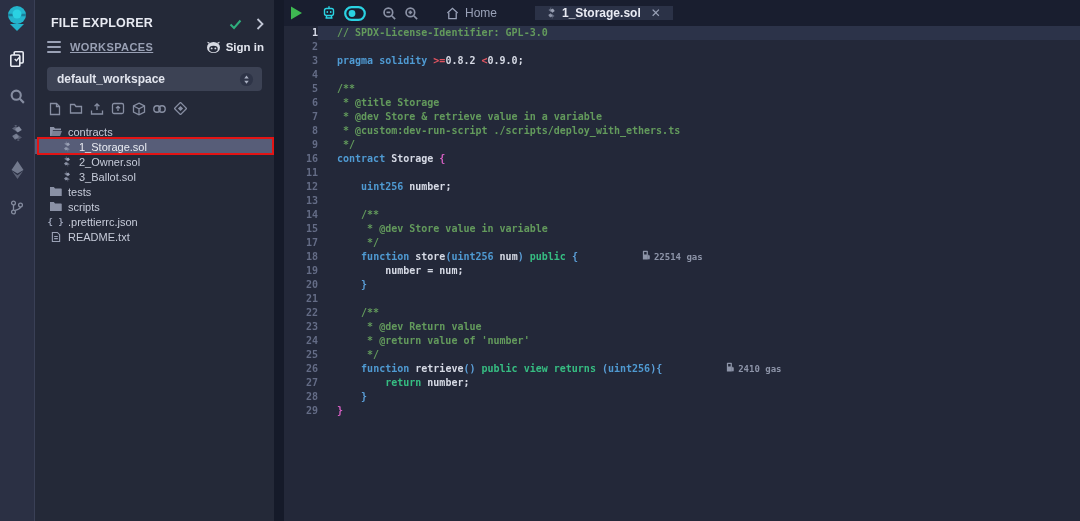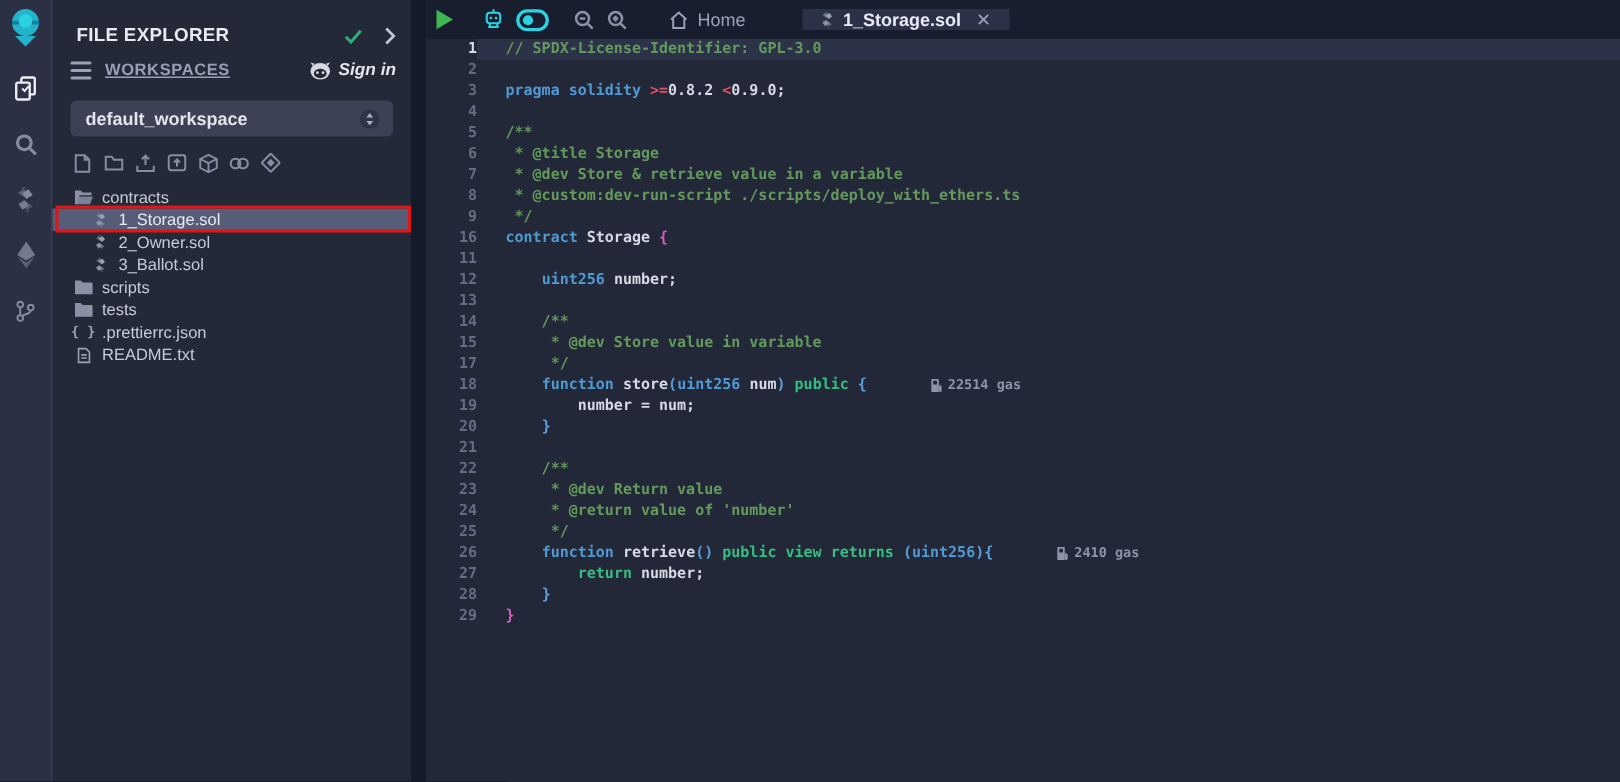--- a/index.html
+++ b/index.html
@@ -19,21 +19,21 @@
   .filepanel{width:239px;background:#242938;flex-shrink:0;display:flex;flex-direction:column;position:relative;}
   .fe-header{height:26px;display:flex;align-items:flex-end;padding:4px 10px 0 16px;}
   .fe-title{color:#e8eaf2;font-size:12.5px;font-weight:bold;letter-spacing:.2px;flex:1;}
   .fe-check{color:#2fae7d;margin-right:14px;}
   .fe-collapse{color:#c2c7d6;}
   .fe-workrow{height:26px;display:flex;align-items:center;padding:4px 10px 0 12px;}
   .hamburger{width:14px;display:flex;flex-direction:column;gap:3px;margin-right:9px;cursor:pointer;}
   .hamburger span{display:block;height:2px;background:#9aa1b5;border-radius:1px;}
   .ws-label{color:#99a0b4;font-size:11px;font-weight:bold;letter-spacing:.4px;flex:1;text-decoration:underline;}
   .signin{display:flex;align-items:center;gap:5px;cursor:pointer;}
-  .signin-label{color:#e3e6ef;font-size:11.5px;font-weight:bold;font-style:italic;}
+  .signin-label{color:#e3e6ef;font-size:11.5px;font-weight:bold;}
   .ws-dropdown{margin:7px 12px 8px 12px;height:24px;background:#3c4254;border-radius:4px;
                display:flex;align-items:center;padding:0 8px 0 10px;cursor:pointer;}
   .ws-name{color:#e2e5ee;font-size:12px;font-weight:bold;flex:1;}
   .fe-tools{display:flex;align-items:center;gap:6px;padding:2px 12px 6px 12px;color:#878ea2;}
   .fe-tools .tool{width:15px;height:15px;cursor:pointer;display:flex;align-items:center;justify-content:center;}
 
   
   .fe-tree{position:relative;padding-top:2px;}
   .tree-row{height:15px;display:flex;align-items:center;color:#c6cbd9;font-size:11px;
             cursor:pointer;position:relative;}
@@ -68,21 +68,21 @@
   .codearea{flex:1;background:#232839;overflow:hidden;
             font-family:"DejaVu Sans Mono",monospace;font-size:10px;line-height:14px;font-weight:bold;}
   .cline{display:flex;height:14px;align-items:center;}
   .cline .ln{width:34px;text-align:right;color:#646c86;flex-shrink:0;font-weight:bold;
              padding-right:0;cursor:pointer;}
   .cline .lcontent{flex:1;display:flex;align-items:center;padding-left:19px;white-space:pre;cursor:text;}
   .cline.active .ln{color:#d8dce9;}
   .cline.active .lcontent{background:#2c3349;}
   .t-cm{color:#639a5c}.t-kw{color:#4f9ad2}.t-gr{color:#36bd82}.t-rd{color:#de5460}
   .t-mg{color:#d45fc2}.t-bl{color:#5b9fd8}.t-pl{color:#d6dae5}
-  .gashint{display:inline-flex;align-items:center;gap:4px;margin-left:10px;color:#8d94a8;
+  .gashint{display:inline-flex;align-items:flex-start;gap:4px;margin-left:32px;color:#8d94a8;
            font-size:9px;font-weight:bold;padding-left:32px;}
 </style>
 </head>
 <body>
 
 <div class="app">
 
   <div class="iconbar">
     <div class="logo">
       <svg viewBox="0 0 30 30">
@@ -262,29 +262,29 @@
             </svg>
           </span>
           <span>3_Ballot.sol</span>
         </div>
         <div class="tree-row ind-1">
           <span class="ticon">
             <svg width="13" height="11" viewBox="0 0 14 12" fill="#8a91a5">
               <path d="M1 1h4.2l1.3 1.6H13a.8.8 0 0 1 .8.8V11H1z"></path>
             </svg>
           </span>
-          <span>scripts</span>
+          <span>tests</span>
         </div>
         <div class="tree-row ind-1">
           <span class="ticon">
             <svg width="13" height="11" viewBox="0 0 14 12" fill="#8a91a5">
               <path d="M1 1h4.2l1.3 1.6H13a.8.8 0 0 1 .8.8V11H1z"></path>
             </svg>
           </span>
-          <span>tests</span>
+          <span>scripts</span>
         </div>
         <div class="tree-row ind-1">
           <span class="ticon">
             <span class="txticon">{ }</span>
           </span>
           <span>.prettierrc.json</span>
         </div>
         <div class="tree-row ind-1">
           <span class="ticon">
             <svg width="10" height="12" viewBox="0 0 11 13" fill="none" stroke="#9aa1b5" stroke-width="1.2">

